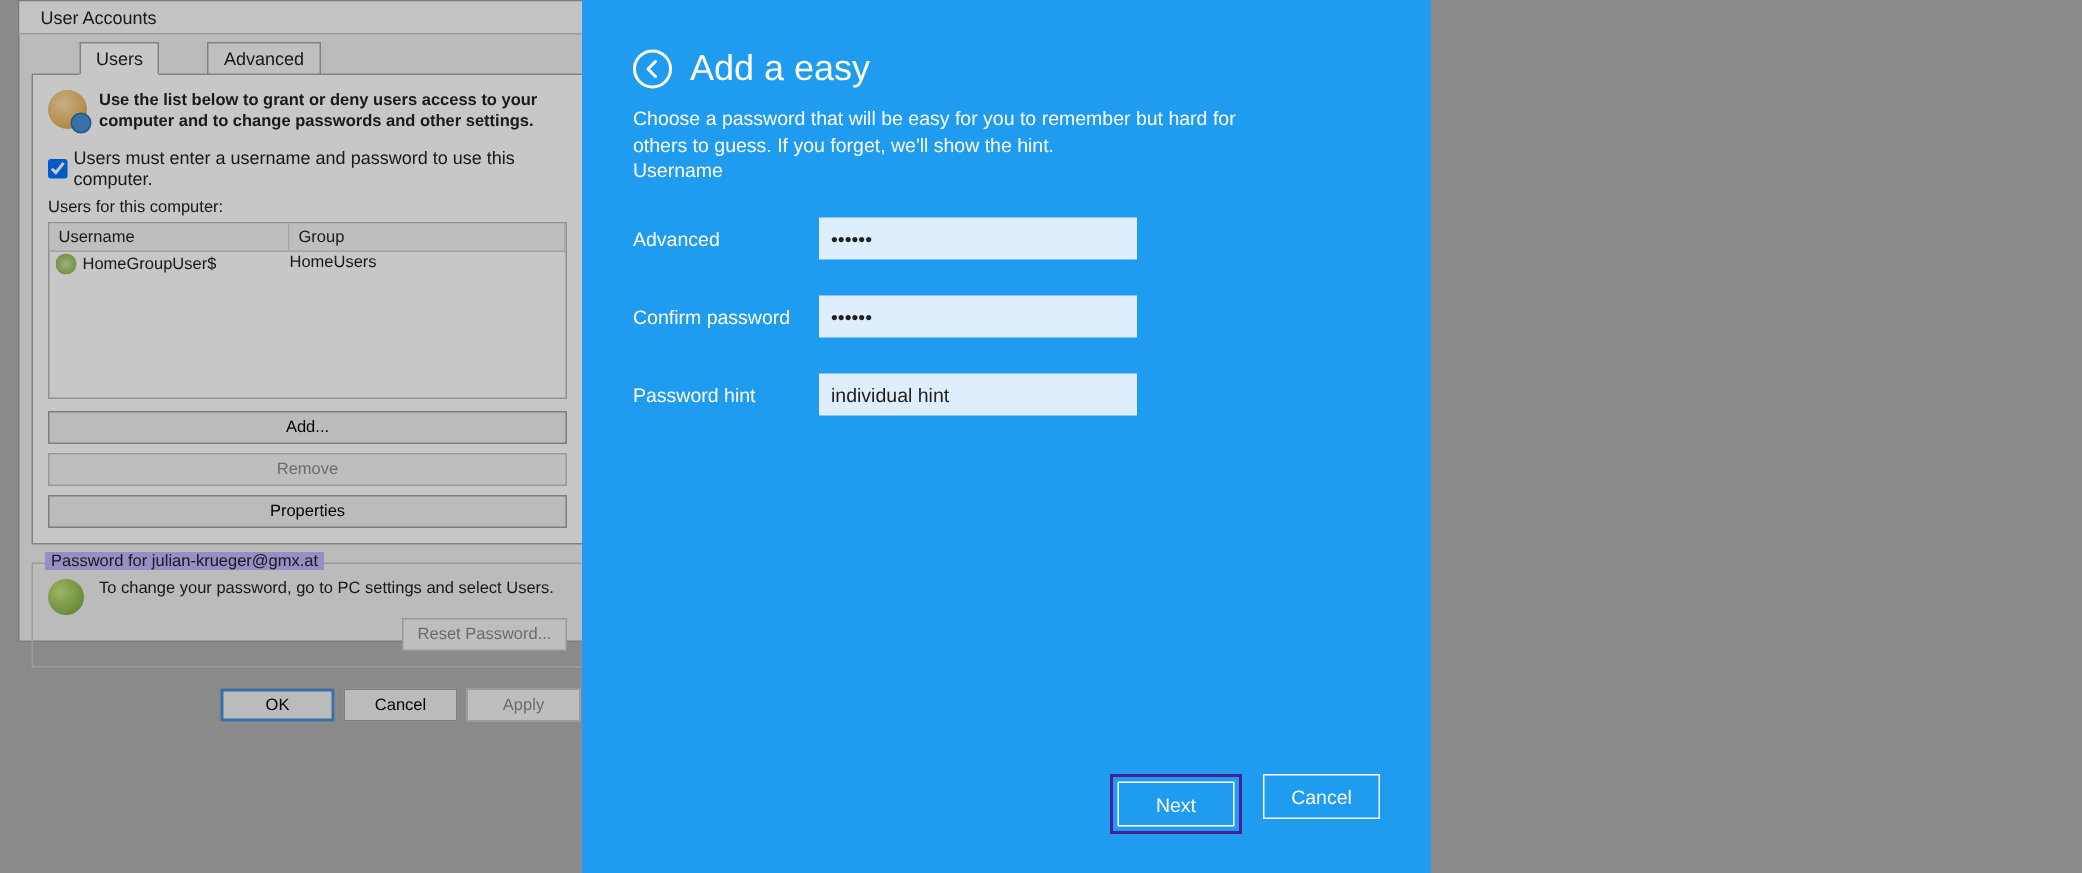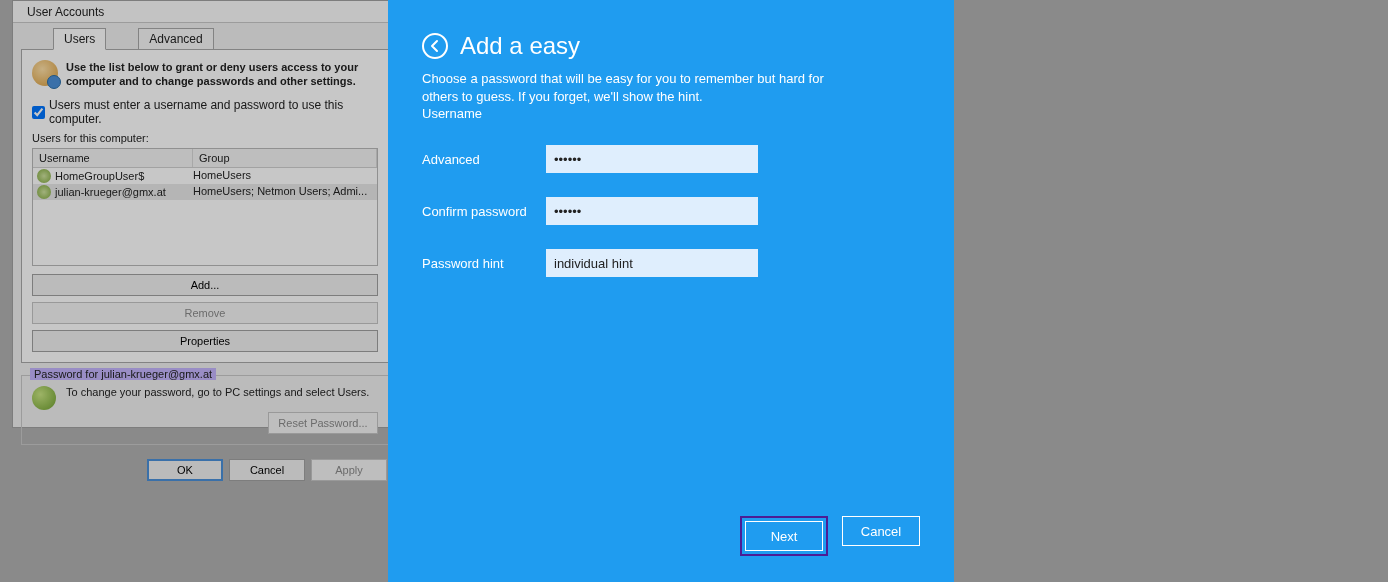--- a/index.html
+++ b/index.html
@@ -272,27 +272,20 @@
           <div class="col-user">Username</div>
           <div class="col-group">Group</div>
         </div>
         <div class="user-row">
           <div class="cell-user">
               <span class="user-ico"></span>
               <span>HomeGroupUser$</span>
             </div>
           <div class="cell-group">HomeUsers</div>
         </div>
-        <div class="user-row selected">
-          <div class="cell-user">
-              <span class="user-ico"></span>
-              <span>julian-krueger@gmx.at</span>
-            </div>
-          <div class="cell-group">HomeUsers; Netmon Users; Admi...</div>
-        </div>
       </div>
 
       <div class="btn-row">
         <button class="win-btn">Add...</button>
         <button class="win-btn" disabled="">Remove</button>
         <button class="win-btn">Properties</button>
       </div>
     </div>
 
     <div class="pw-group">

